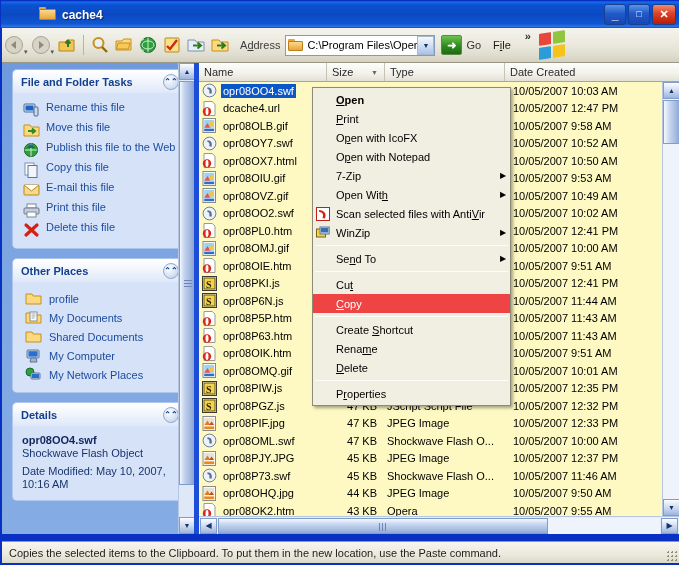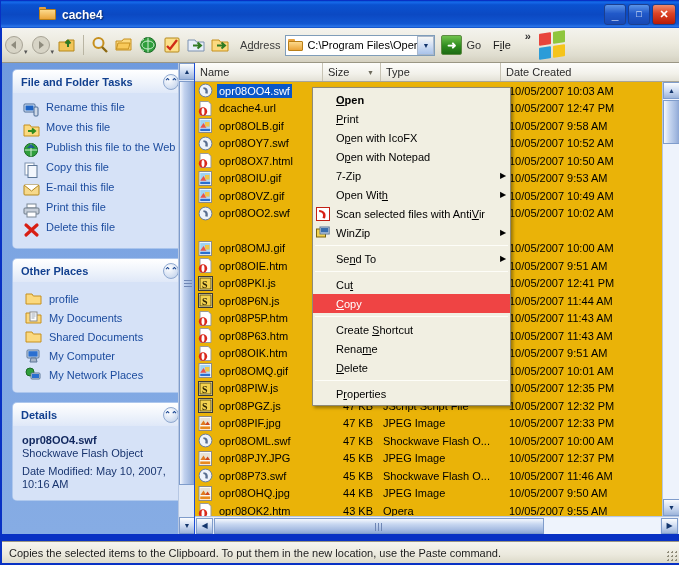--- a/index.html
+++ b/index.html
@@ -142,22 +142,22 @@
   .sb-thumb {
     position:absolute;top:18px;left:0;width:16px;height:404px;
     background:linear-gradient(to right,#f4f7fd,#c3d3ef 30%,#9fb6dd 75%,#8aa4d2);
     border:1px solid #7f9ccb;
   }
   .sb-grip { position:absolute;top:50%;left:4px;width:8px;height:7px;margin-top:-3px;
     background:repeating-linear-gradient(to bottom,#6e86b5 0 1px,transparent 1px 3px);}
   .sb-arrow.bot { position:absolute;bottom:0;left:0;}
   
   .listwrap {
-    flex:1;height:471px;background:#eab308;position:relative;overflow:hidden;
-    border-left:1px solid #1d4ed8;
+    flex:1;height:471px;background:#fef9c3;position:relative;overflow:hidden;
+    border-left:5px solid #1d4ed8;
   }
   .colhead {
     height:19px;display:flex;
     background:linear-gradient(to bottom,#fdfdfb,#f2f1ea 60%,#e3e1d6);
     border-bottom:1px solid #a9a597;position:relative;
   }
   .ch { border-right:1px solid #c7c3b4;display:flex;align-items:center;
     padding-left:5px;font-size:11px;color:#2a2a2a;position:relative;}
   .ch .sortmark { position:absolute;right:6px;font-size:7px;color:#6d6a5c;}
   .rows { position:absolute;left:0;top:19px;right:0;bottom:18px;overflow:hidden; }
@@ -611,20 +611,28 @@
                   <circle cx="7.5" cy="7.5" r="6.4" fill="#eef3fa" stroke="#6d7f9c"></circle>
                   <path d="M5.5 4.2 C9 4.5 10.5 6.5 9.6 10.8 L7.2 10.3 C8 7.6 7.2 6.3 5.3 6.1 Z" fill="#5a6f90"></path>
                 </svg></span>
               <span class="nm">opr08OO2.swf</span>
             </div>
             <div class="cell-size"></div>
             <div class="cell-type">Shockwave Flash O...</div>
             <div class="cell-date">10/05/2007 10:02 AM</div>
           </div>
           <div class="row">
+            <div class="cell-name">
+              <span class="fico"><svg width="15" height="15" viewBox="0 0 15 15">
+                  <path d="M2 0.5 h8.2 L13 3.2 V14.5 H2 Z" fill="#fff" stroke="#9a9a9a"></path>
+                  <ellipse cx="5" cy="10.5" rx="4.2" ry="4.2" fill="#d9281b"></ellipse>
+                  <ellipse cx="5" cy="10.5" rx="1.5" ry="3.4" fill="#fff"></ellipse>
+                </svg></span>
+              <span class="nm">opr08PL0.htm</span>
+            </div>
             <div class="cell-size"></div>
             <div class="cell-type"></div>
             <div class="cell-date">10/05/2007 12:41 PM</div>
           </div>
           <div class="row">
             <div class="cell-name">
               <span class="fico"><svg width="15" height="15" viewBox="0 0 15 15">
                   <rect x="1" y="0.5" width="12.5" height="14" fill="#fff" stroke="#8a8a8a"></rect>
                   <rect x="2.2" y="1.8" width="10" height="8" fill="#9fd2f2"></rect>
                   <path d="M2.2 9.8 L5.5 5 L8.5 9.8 Z" fill="#e8534a"></path>

